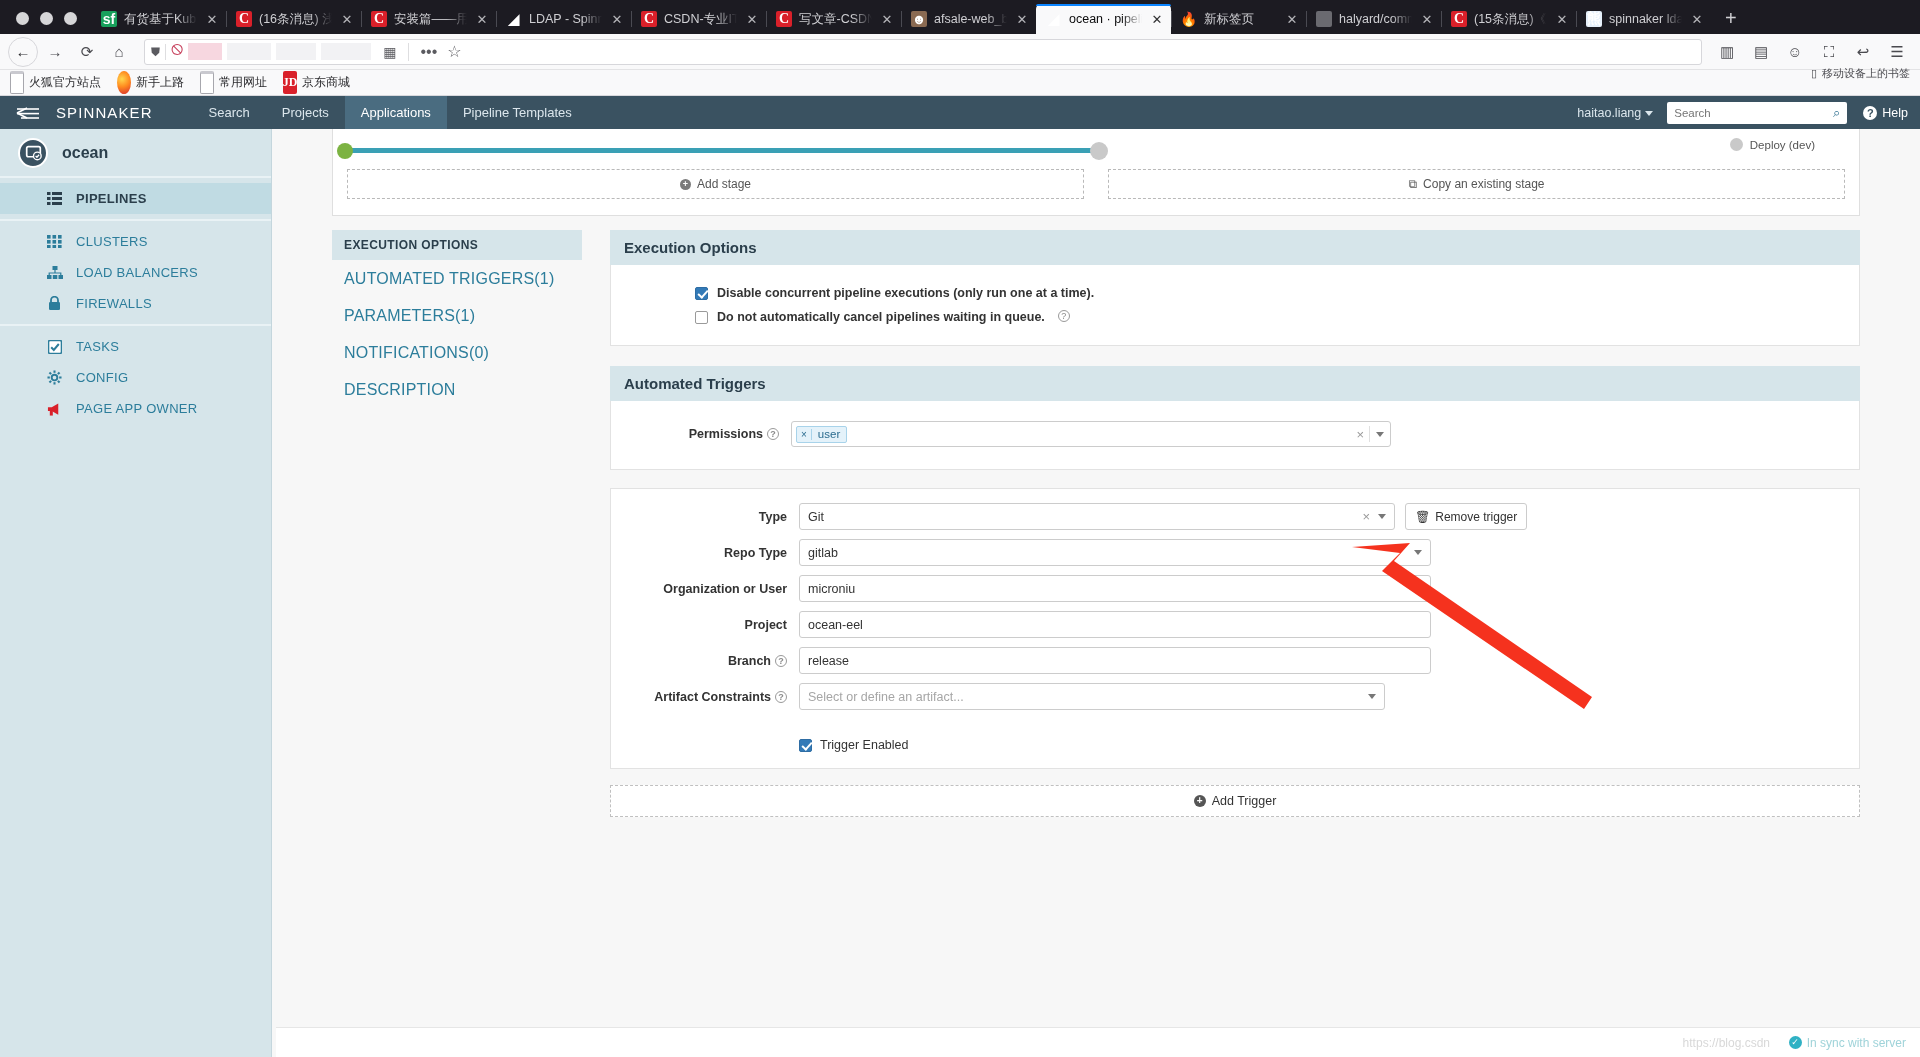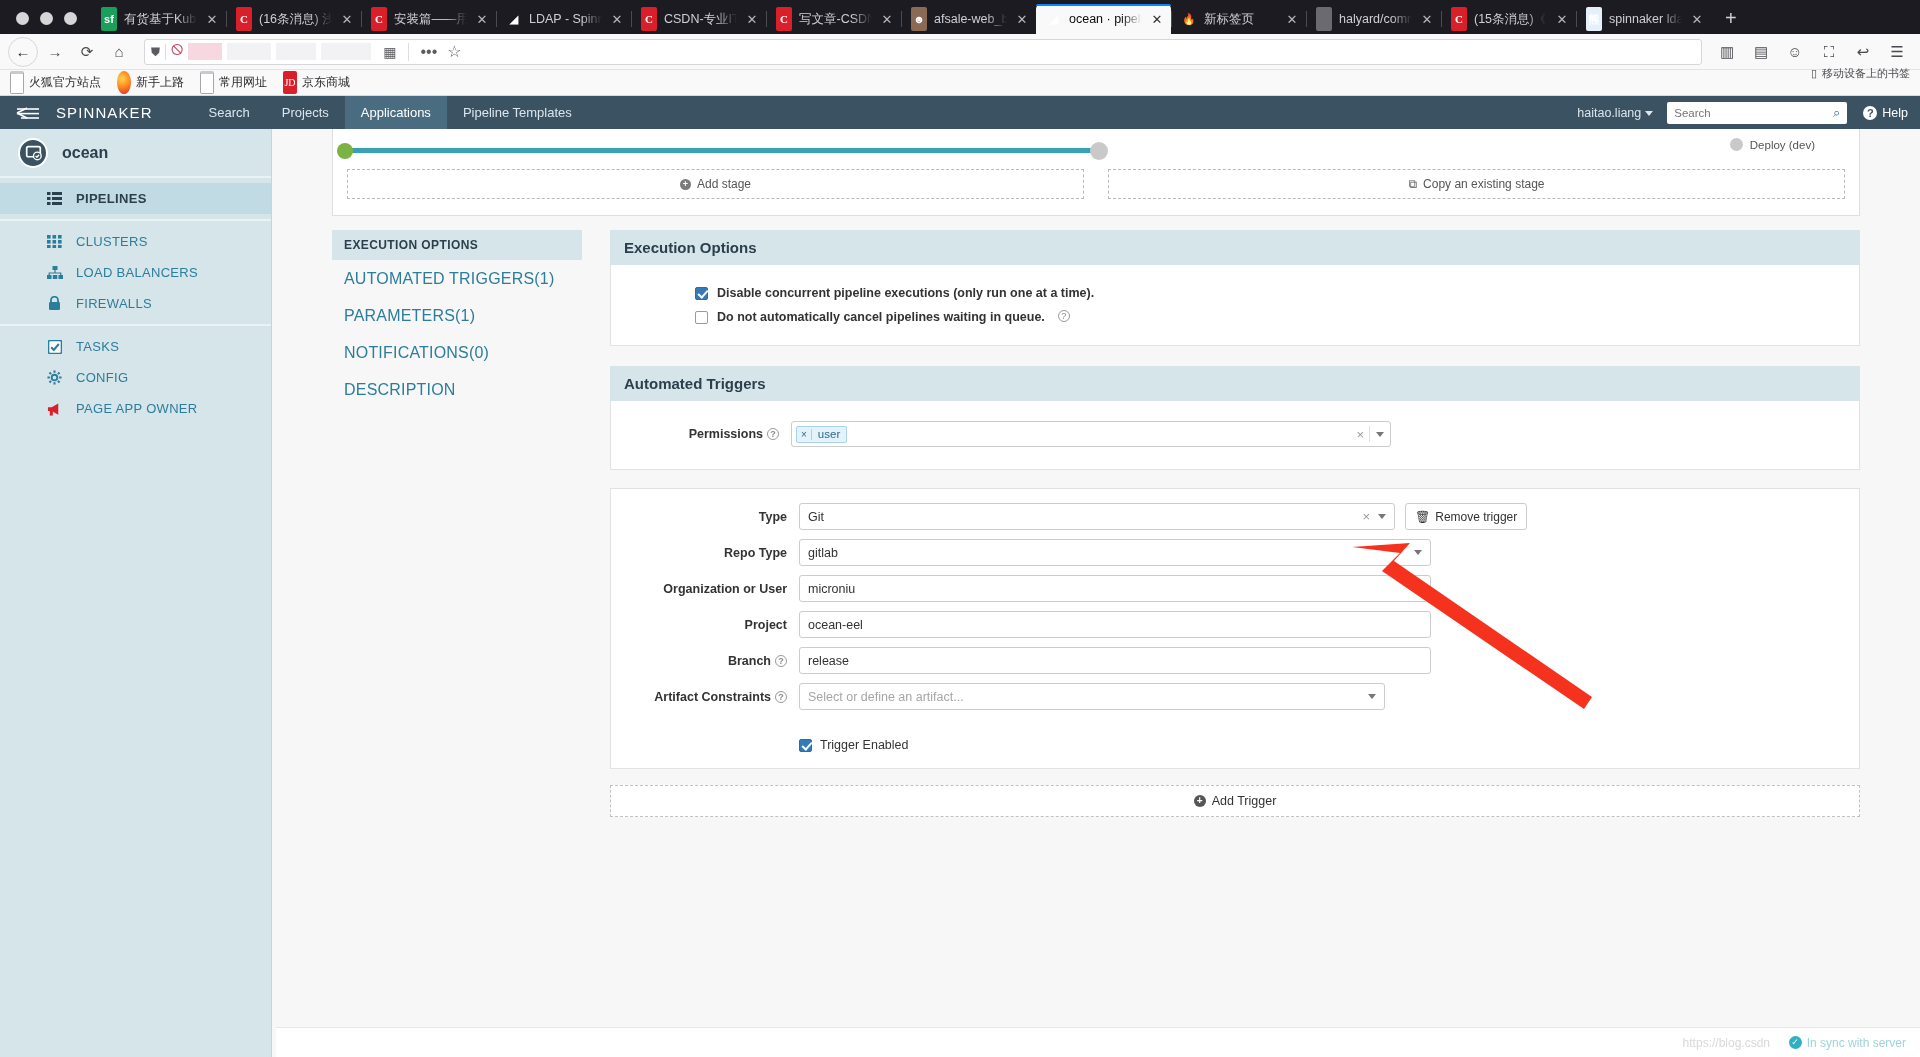--- a/index.html
+++ b/index.html
@@ -30,23 +30,23 @@
   }
   .tab.active {
     background: #f9f9fa; color: #0c0c0d; border-radius: 5px 5px 0 0;
   }
   .tab.active::after {
     content: ""; position: absolute; left: 0; right: 0; top: 0; height: 2px;
     background: #0a84ff; border-radius: 5px 5px 0 0;
   }
   .tab.active::before { display: none; }
   .tab .favicon {
-    width: 16px; height: 24px; flex: 0 0 16px; border-radius: 2px;
+    width: 16px; height: 16px; flex: 0 0 16px; border-radius: 2px;
     display: flex; align-items: center; justify-content: center;
-    font-size: 11px; font-weight: bold; color: #fff; overflow: hidden;
+    font-size: 14px; font-weight: bold; color: #fff; overflow: hidden;
   }
   .fav-sf { background: #18a05c; }
   .fav-c  { background: #d9202a; font-family: "Liberation Serif", serif; font-size: 12px; }
   .fav-ldap { background: transparent; color: #3a8fbf; font-size: 15px; }
   .fav-spin { background: transparent; color: #3a8fbf; font-size: 15px; }
   .fav-ff { background: transparent; font-size: 14px; }
   .fav-gh { background: #6a6a70; border-radius: 50%; }
   .fav-av { background: #8a6a52; border-radius: 50%; font-size: 10px; }
   .fav-baidu { background: #e6f0fb; color: #2b5fd9; font-size: 9px; }
   .tab .tlabel {
@@ -91,21 +91,21 @@
 
   .bookmarks {
     height: 26px; background: #f9f9fa; display: flex; align-items: center;
     gap: 16px; padding: 0 10px; border-bottom: 1px solid #d9d9dd; flex: 0 0 26px;
     font-size: 12px; color: #2b2b2e;
   }
   .bm { display: flex; align-items: center; gap: 5px; }
   .bm .bmi {
     width: 14px; height: 23px; flex: 0 0 14px; border-radius: 2px;
     display: flex; align-items: center; justify-content: center;
-    font-size: 10px; color: #fff; font-weight: normal;
+    font-size: 12px; color: #fff; font-weight: bold;
   }
   .bmi.folder { background: #fff; border: 1px solid #a7a7ad; border-top-width: 3px; border-top-color: #c9c9cf; }
   .bmi.ffbm { background: radial-gradient(circle at 35% 35%, #ffd64d 0%, #ff8a1f 45%, #e34b2a 80%); border-radius: 50%; }
   .bmi.jd { background: #d9202a; font-family: "Liberation Serif", serif; }
 
   .content-area { flex: 1 1 auto; position: relative; background: #0ea5e9; overflow: hidden; }
 
   
   .spin-nav {
     height: 33px; background: #3a5261; display: flex; align-items: center;

